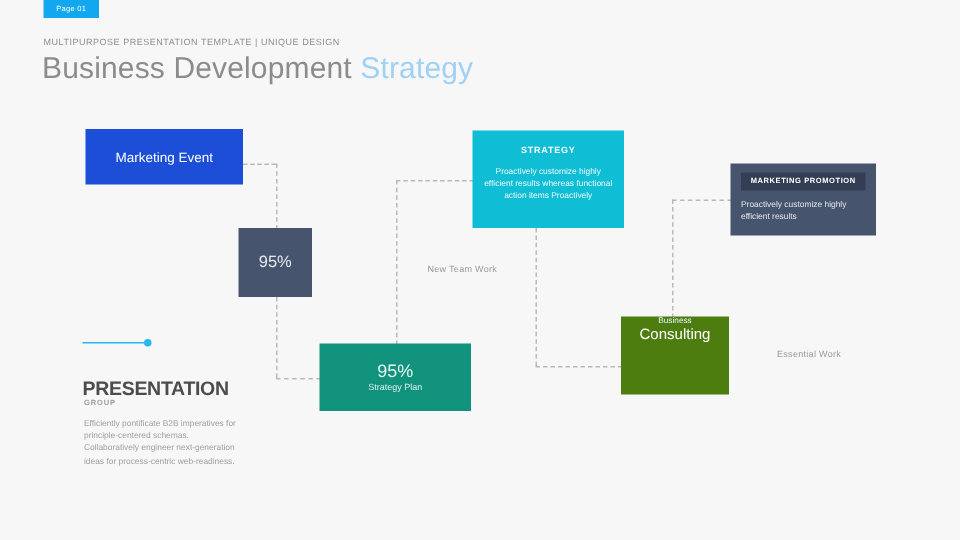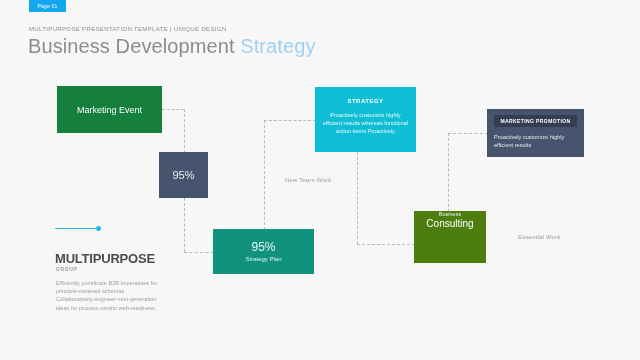--- a/index.html
+++ b/index.html
@@ -68,22 +68,22 @@
     position: absolute;
     box-sizing: border-box;
     display: flex;
     flex-direction: column;
     align-items: center;
     justify-content: center;
     text-align: center;
     color: #ffffff;
   }
   .box-marketing-event {
-    left: 57px; top: 86px; width: 105px; height: 47px;
-    background: #15803d;
+    left: 57px; top: 86px; width: 105px; height: 37px;
+    background: #1d4ed8;
     font-size: 9px;
   }
   .box-pct-dark {
     left: 159px; top: 152px; width: 49px; height: 46px;
     background: #47546e;
     font-size: 11px;
     color: #e6e9ef;
   }
   .box-strategy-plan {
     left: 213px; top: 229px; width: 101px; height: 45px;
@@ -253,17 +253,17 @@
     <span class="big">Consulting</span>
   </div>
 
   <div class="flabel label-new-team-work">New Team Work</div>
   <div class="flabel label-essential-work">Essential Work</div>
 
   <div class="rule-wrap">
     <div class="rule-line"></div>
     <div class="rule-dot"></div>
   </div>
-  <div class="dev-title">MULTIPURPOSE</div>
+  <div class="dev-title">PRESENTATION</div>
   <div class="dev-sub">GROUP</div>
   <div class="dev-body">Efficiently pontificate B2B imperatives for principle-centered schemas. Collaboratively engineer next-generation ideas for process-centric web-readiness.</div>
 
 </div>
 
 </body></html>

